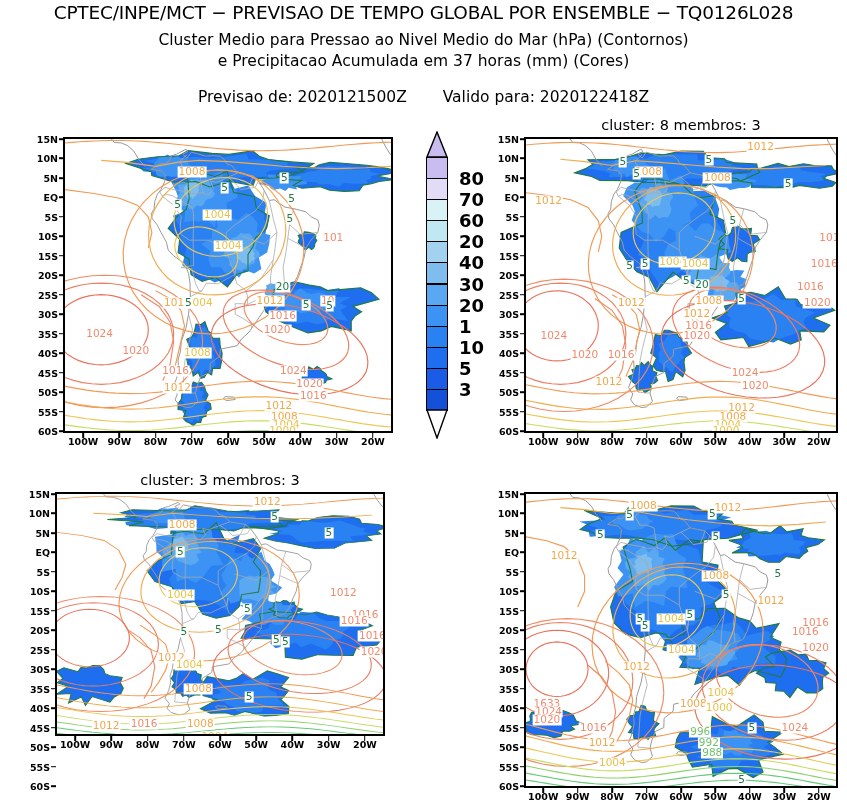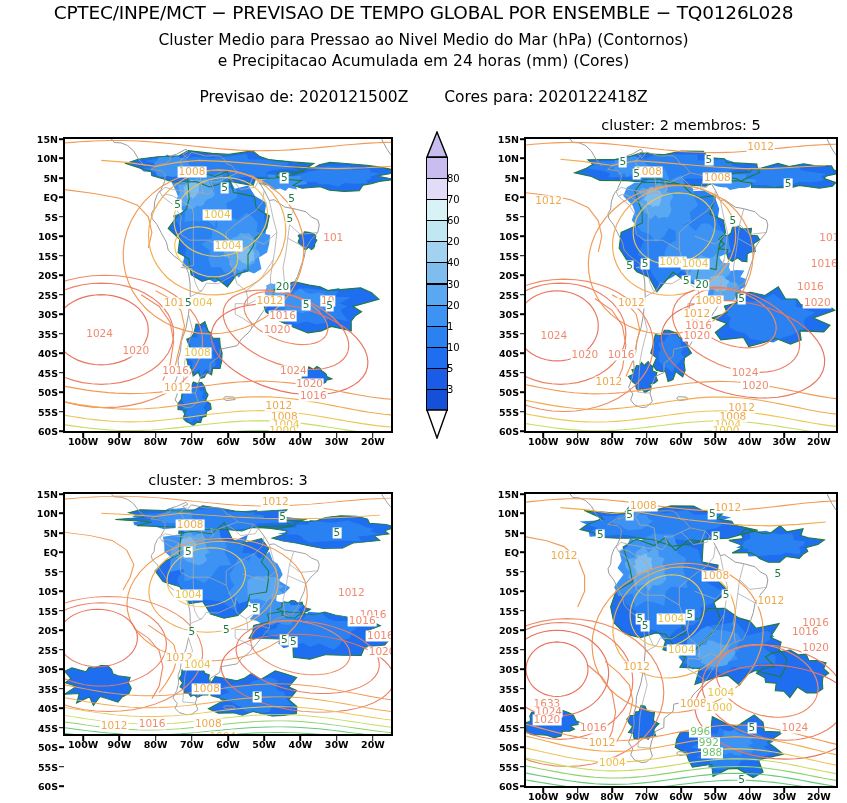--- a/index.html
+++ b/index.html
@@ -61,37 +61,37 @@
     position:absolute;font-size:10.5px;color:#1f7a3f;background:#fff;
     transform:translate(-50%,-50%);padding:0 1px;line-height:1.05;
     font-family:"DejaVu Sans",sans-serif;white-space:nowrap;
   }
 
   
   #colorbar{position:absolute;left:421px;top:131px;width:56px;height:308px;}
   #cb-bar{position:absolute;left:5px;top:26px;width:22px;height:253px;}
   .cb-cell{position:absolute;left:0;width:22px;border:1px solid #000;box-sizing:border-box;}
   .cb-tl{
-    position:absolute;left:26px;font-size:10px;font-weight:normal;
+    position:absolute;left:38px;font-size:18px;font-weight:bold;
     transform:translateY(-50%);white-space:nowrap;
   }
   #cb-top-arrow{position:absolute;left:5px;top:0;width:22px;height:27px;}
   #cb-bot-arrow{position:absolute;left:5px;top:278px;width:22px;height:30px;}
 </style>
 </head>
 <body>
 
 <div id="header">
   <div id="main-title" class="hd-line">CPTEC/INPE/MCT − PREVISAO DE TEMPO GLOBAL POR ENSEMBLE − TQ0126L028</div>
   <div id="sub1" class="hd-line">Cluster Medio para Pressao ao Nivel Medio do Mar (hPa) (Contornos)</div>
-  <div id="sub2" class="hd-line">e Precipitacao Acumulada em 24 horas (mm) (Cores)</div>
+  <div id="sub2" class="hd-line">e Precipitacao Acumulada em 37 horas (mm) (Cores)</div>
   <div id="runline" class="hd-line">
     <span>Previsao de: 2020121500Z</span>
     <span class="gap"></span>
-    <span>Cores para: 2020122418Z</span>
+    <span>Valido para: 2020122418Z</span>
   </div>
 </div>
 
 <div id="colorbar">
   <svg id="cb-top-arrow" viewBox="0 0 22 27" preserveAspectRatio="none">
     <polygon points="11,1 21,26 1,26" fill="#c9bdf0" stroke="#000" stroke-width="1.4"></polygon>
   </svg>
   <div id="cb-bar">
       <div class="cb-cell" style="top: 0px; height: 22.0833px; background: rgb(201, 189, 240);"></div>
       <div class="cb-cell" style="top: 21.0833px; height: 22.0833px; background: rgb(227, 220, 247);"></div>
@@ -294,21 +294,21 @@
     <div class="xlab" style="left: 201.222px;">50W</div>
     <div class="xtick" style="left: 237.444px; top: 100%;"></div>
     <div class="xlab" style="left: 237.444px;">40W</div>
     <div class="xtick" style="left: 273.667px; top: 100%;"></div>
     <div class="xlab" style="left: 273.667px;">30W</div>
     <div class="xtick" style="left: 309.889px; top: 100%;"></div>
     <div class="xlab" style="left: 309.889px;">20W</div>
   </div>
 
 <div class="panel" id="panel2" style="left:524px;top:137px;width:314px;height:296px;">
-  <div class="panel-title">cluster: 2   membros: 5</div>
+  <div class="panel-title">cluster: 8   membros: 3</div>
   <div class="plotbox">
       <svg class="mapsvg" viewBox="0 0 310 292" preserveAspectRatio="none">
         <defs>
           <clipPath id="clip2">
             <rect x="0" y="0" width="310" height="292"></rect>
           </clipPath>
         </defs>
         <g clip-path="url(#clip2)">
           <path d="M231.4,29.2 L230.8,25.0 L200.5,23.4 L198.6,19.8 L182.3,18.5 L177.3,12.3 L155.3,12.0 L136.6,16.1 L115.1,13.9 L103.7,17.5 L94.2,20.4 L61.9,20.7 L66.7,25.4 L60.3,29.2 L48.6,33.9 L65.5,37.4 L73.9,41.5 L101.0,41.6 L117.5,43.3 L135.6,43.8 L154.7,45.5 L179.3,47.1 L191.1,42.4 L215.9,41.6 L224.3,37.4 L233.7,33.5 Z" fill="#1f6ef0" stroke="none" fill-opacity="1"></path>
           <path d="M300.6,37.0 L316.0,33.6 L307.6,30.8 L305.5,26.9 L288.2,26.6 L277.5,24.8 L263.1,27.5 L252.0,24.4 L242.6,27.0 L235.4,29.0 L225.9,30.1 L224.1,32.6 L210.6,34.1 L193.7,37.0 L211.0,39.8 L214.8,42.5 L225.9,43.9 L225.5,48.5 L239.8,48.8 L252.6,48.5 L264.3,48.9 L273.2,46.4 L293.5,49.3 L306.3,47.2 L309.9,43.5 L297.6,39.3 Z" fill="#1f6ef0" stroke="none" fill-opacity="1"></path>
@@ -472,21 +472,21 @@
     <div class="xtick" style="left: 191.444px; top: 100%;"></div>
     <div class="xlab" style="left: 191.444px;">50W</div>
     <div class="xtick" style="left: 225.889px; top: 100%;"></div>
     <div class="xlab" style="left: 225.889px;">40W</div>
     <div class="xtick" style="left: 260.333px; top: 100%;"></div>
     <div class="xlab" style="left: 260.333px;">30W</div>
     <div class="xtick" style="left: 294.778px; top: 100%;"></div>
     <div class="xlab" style="left: 294.778px;">20W</div>
   </div>
 
-<div class="panel" id="panel3" style="left:63px;top:492px;width:330px;height:244px;">
+<div class="panel" id="panel3" style="left:55px;top:492px;width:330px;height:244px;">
   <div class="panel-title">cluster: 3   membros: 3</div>
   <div class="plotbox">
       <svg class="mapsvg" viewBox="0 0 326 292" preserveAspectRatio="none">
         <defs>
           <clipPath id="clip3">
             <rect x="0" y="0" width="326" height="292"></rect>
           </clipPath>
         </defs>
         <g clip-path="url(#clip3)">
           <path d="M240.5,31.1 L216.1,28.1 L218.4,24.3 L222.0,19.1 L182.8,21.9 L169.9,20.7 L157.2,17.8 L137.6,14.4 L127.1,20.7 L108.5,20.4 L75.3,19.1 L63.7,22.9 L80.9,28.1 L50.4,31.1 L86.7,34.0 L71.9,38.6 L97.3,39.6 L114.3,40.3 L113.8,48.1 L140.6,43.2 L156.0,42.6 L176.9,45.1 L185.6,41.1 L213.0,41.7 L228.3,38.9 L231.2,34.9 Z" fill="#1f6ef0" stroke="none" fill-opacity="1"></path>

